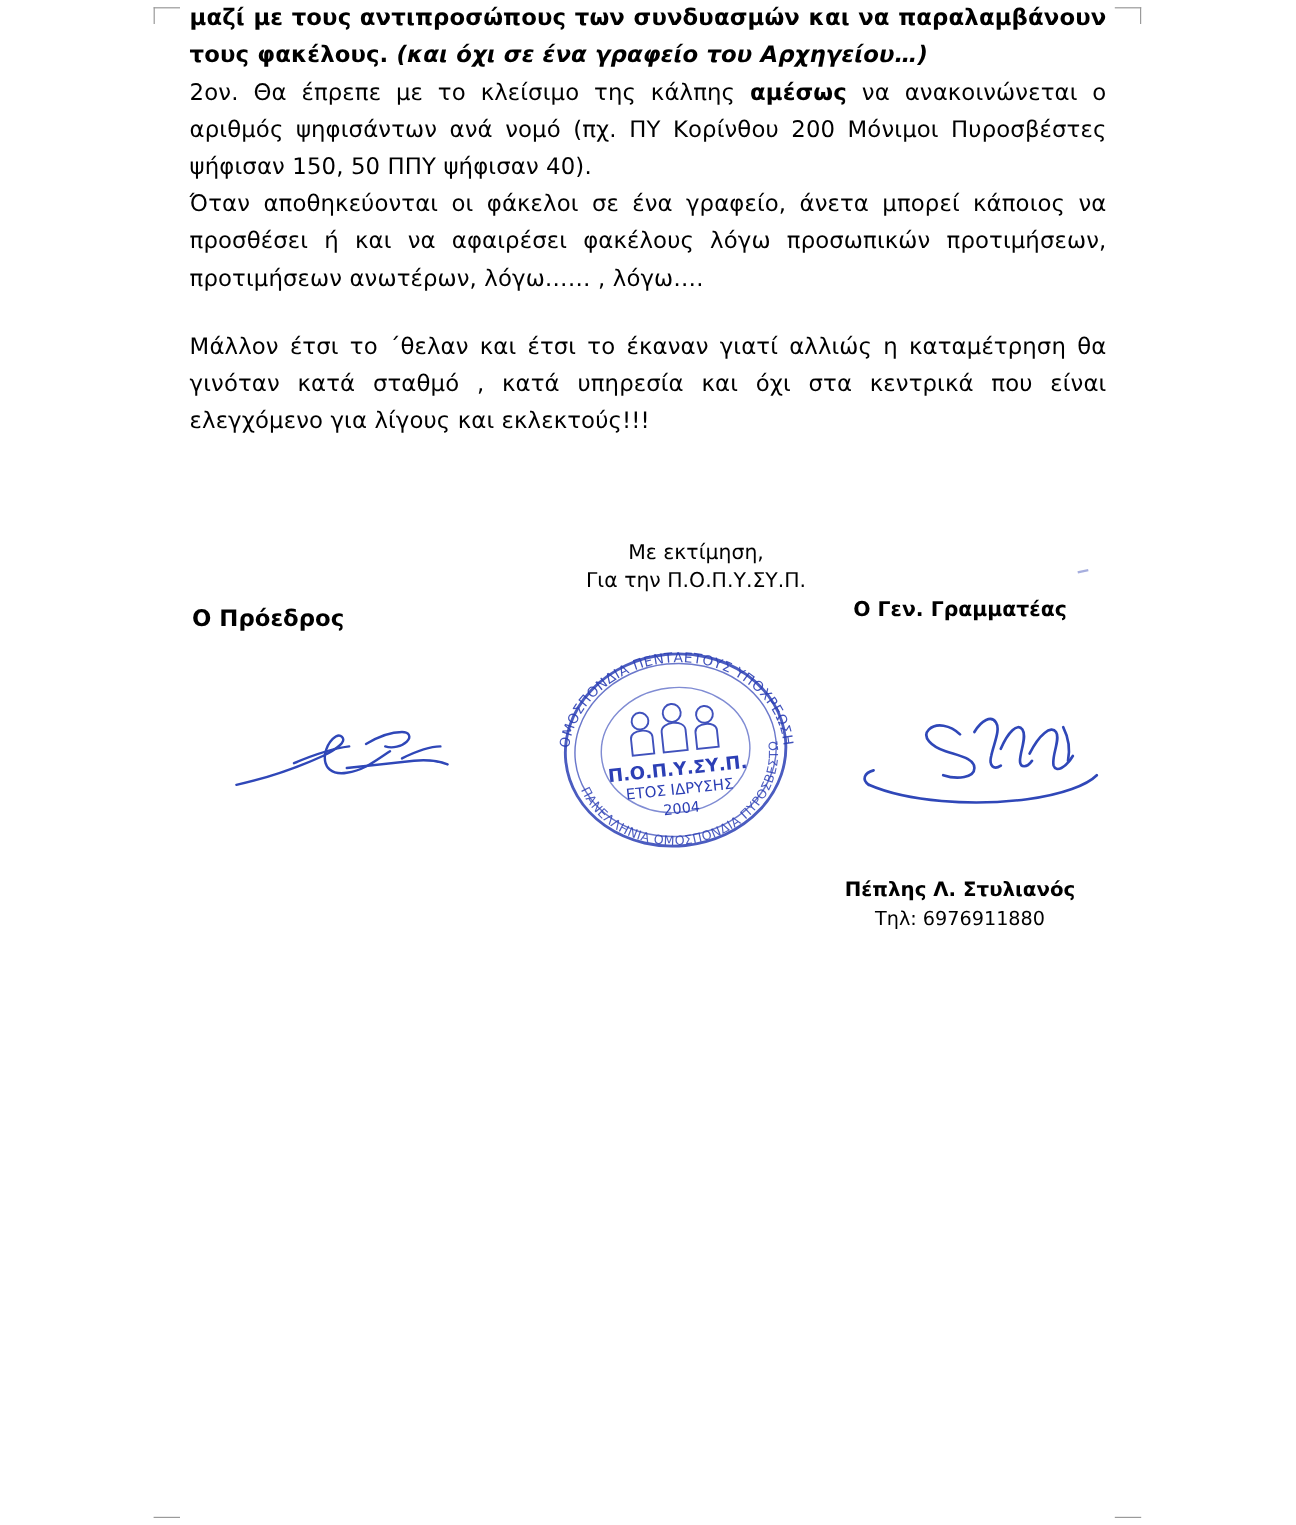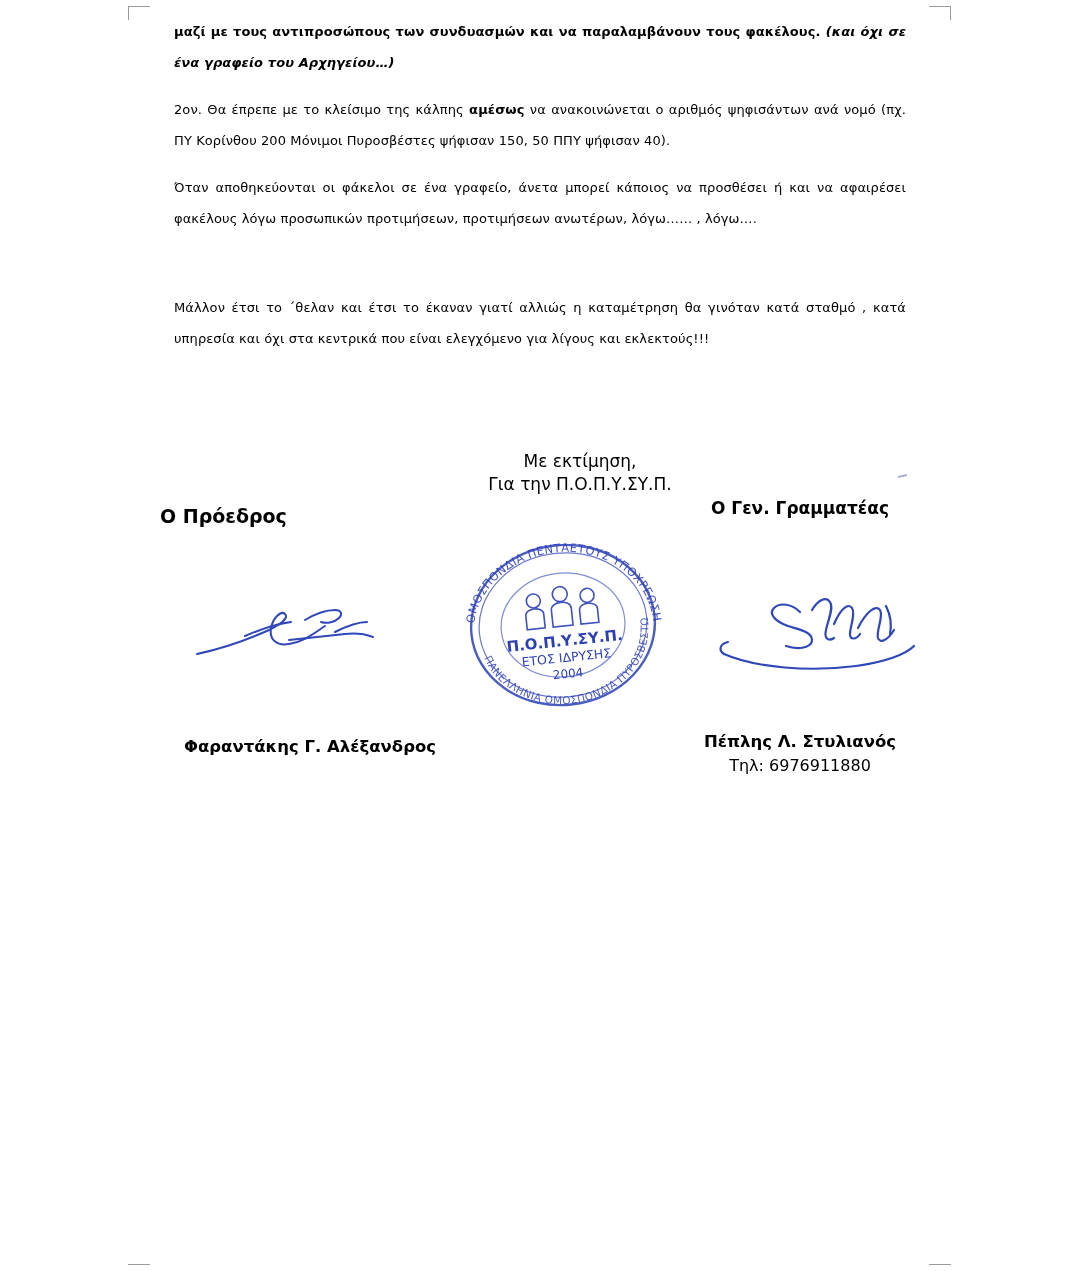--- a/index.html
+++ b/index.html
@@ -36,22 +36,22 @@
   .cm-br-h { left: 929px; top: 1264px; width: 22px; height: 1px; }
 
   .body-text {
     position: absolute;
     left: 158px;
     top: 0px;
     width: 764px;
   }
 
   p.par {
-    margin: 16px;
-    font-size: 13px;
+    margin: 0;
+    font-size: 19px;
     line-height: 31px;
     text-align: justify;
     text-justify: inter-word;
     letter-spacing: 0.1px;
   }
   p.par.first { text-indent: 0; }
   .b { font-weight: bold; }
   .i { font-style: italic; }
   .spacer { height: 26px; }
 
@@ -203,21 +203,20 @@
           <circle cx="142" cy="68" r="7"></circle>
           <path d="M133,82 C133,74 151,74 151,82 L151,96 L133,96 Z"></path>
         </g>
         <text x="115" y="116" text-anchor="middle" font-size="15" font-weight="bold" font-family="'DejaVu Sans',sans-serif" fill="#2c3fb5">Π.Ο.Π.Υ.ΣΥ.Π.</text>
         <text x="115" y="132" text-anchor="middle" font-size="12.5" font-family="'DejaVu Sans',sans-serif" fill="#2c3fb5">ΕΤΟΣ  ΙΔΡΥΣΗΣ</text>
         <text x="115" y="148" text-anchor="middle" font-size="12" font-family="'DejaVu Sans',sans-serif" fill="#2c3fb5">2004</text>
       </g>
     </svg>
 
     <div class="name-left">
-      <div>Φαραντάκης Γ. Αλέξανδρος</div>
     </div>
 
     <div class="name-right">
       <div>Πέπλης Λ. Στυλιανός</div>
       <div class="phone">Τηλ: 6976911880</div>
     </div>
 
   </div>
 </div>
 

